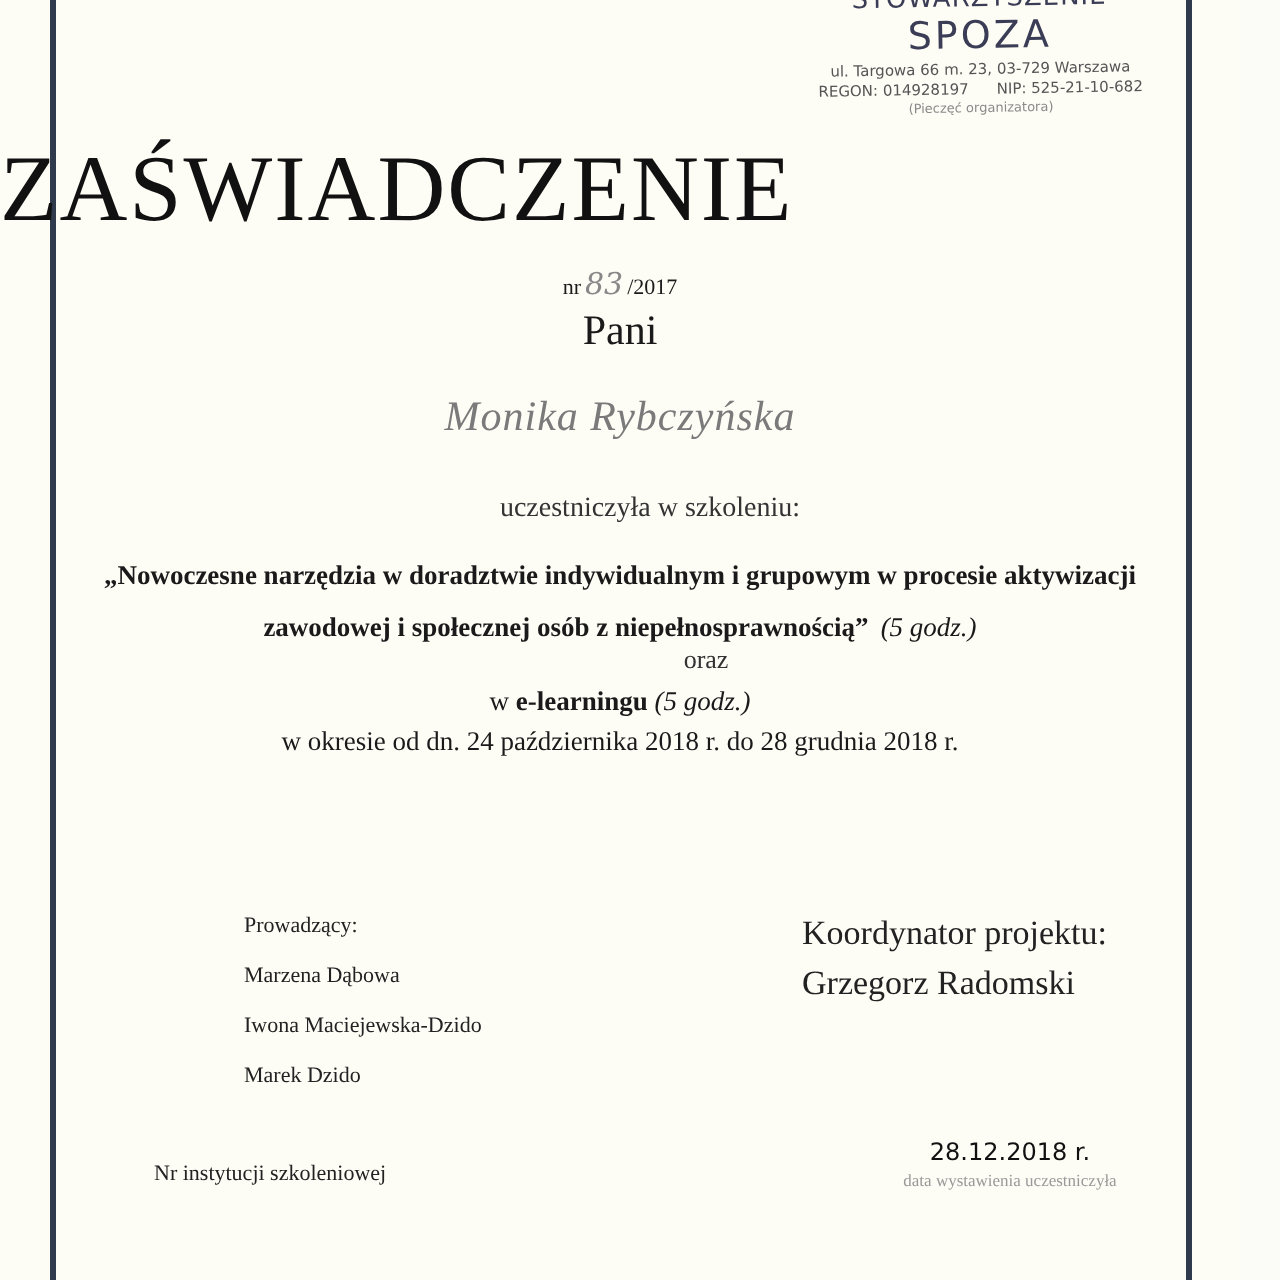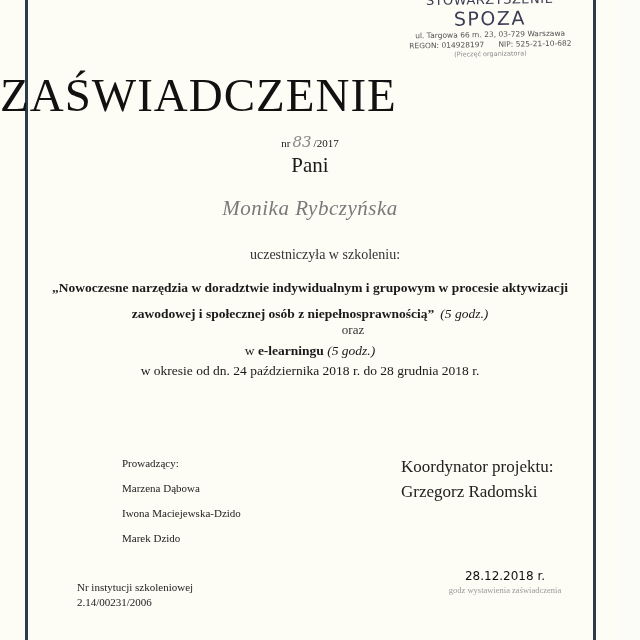--- a/index.html
+++ b/index.html
@@ -154,19 +154,18 @@
   <div>Marek Dzido</div>
 </div>
 
 <div class="coordinator">
   <div>Koordynator  projektu:</div>
   <div>Grzegorz Radomski</div>
 </div>
 
 <div class="inst-no">
   <div>Nr instytucji szkoleniowej</div>
-  <div>2.14/00231/2006</div>
 </div>
 
 <div class="issue-date">
   <div class="date">28.12.2018 r.</div>
-  <div class="caption">godz wystawienia zaświadczenia</div>
+  <div class="caption">data wystawienia uczestniczyła</div>
 </div>
 
 </body></html>

